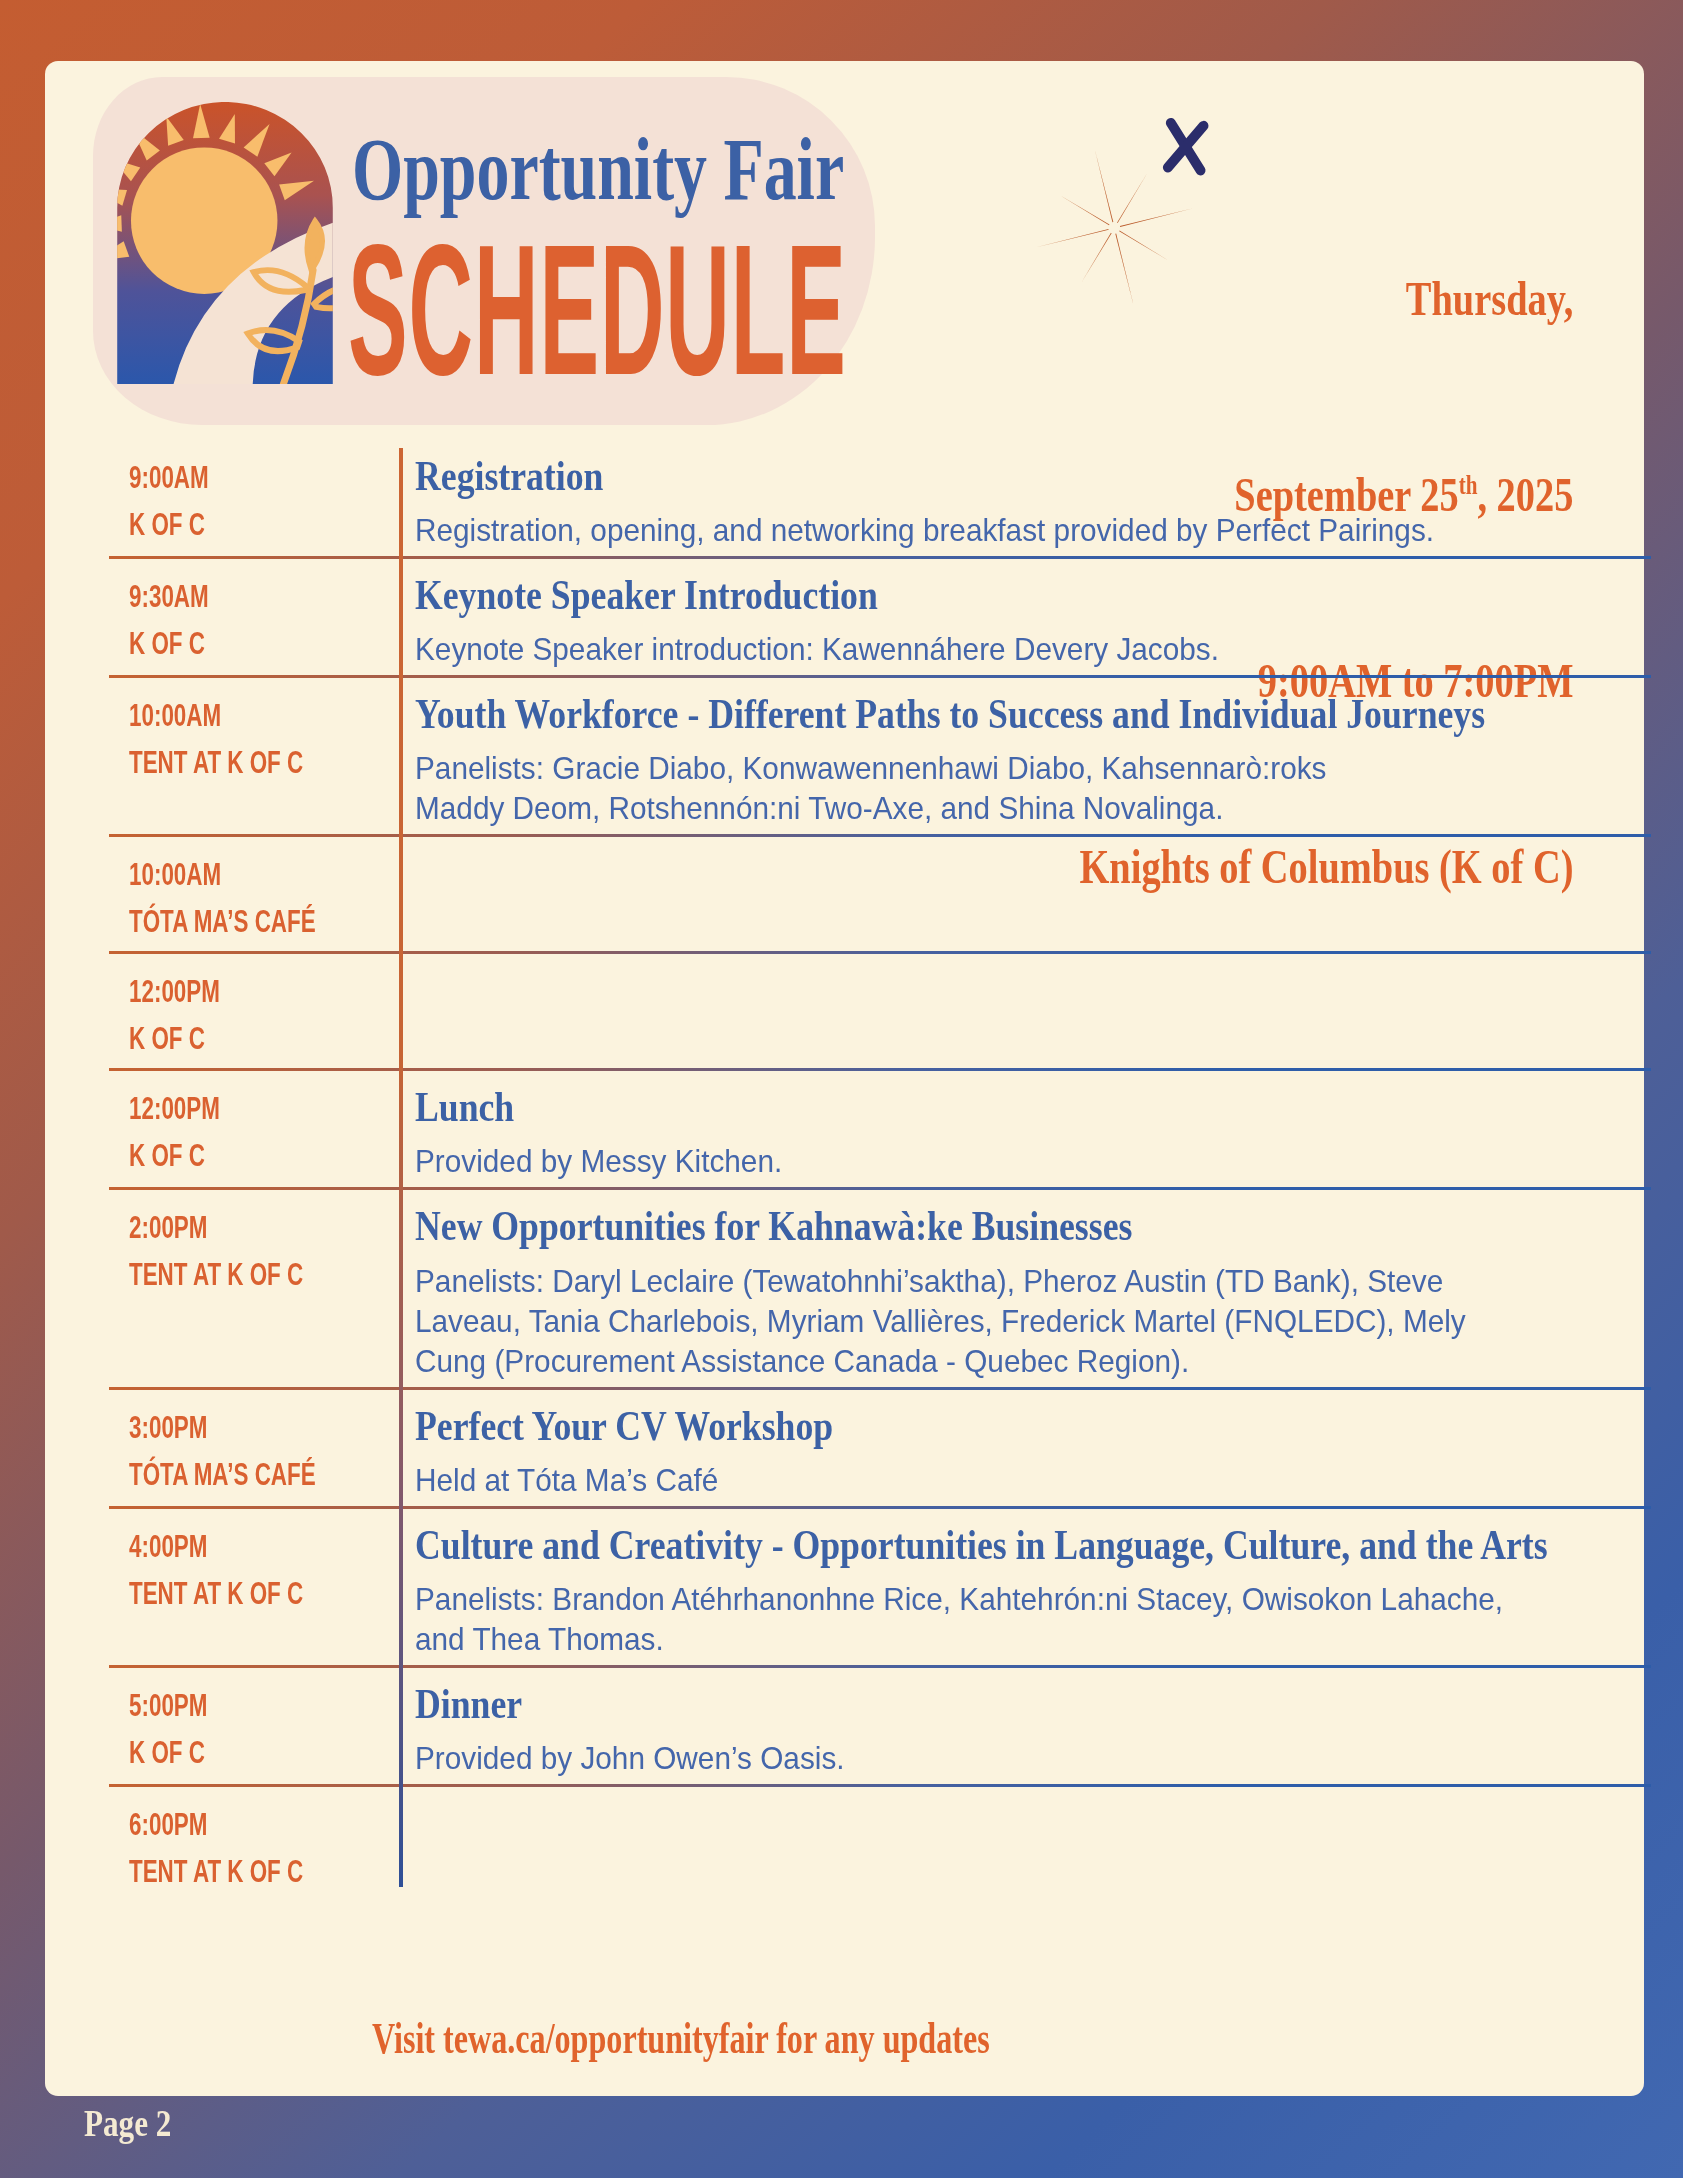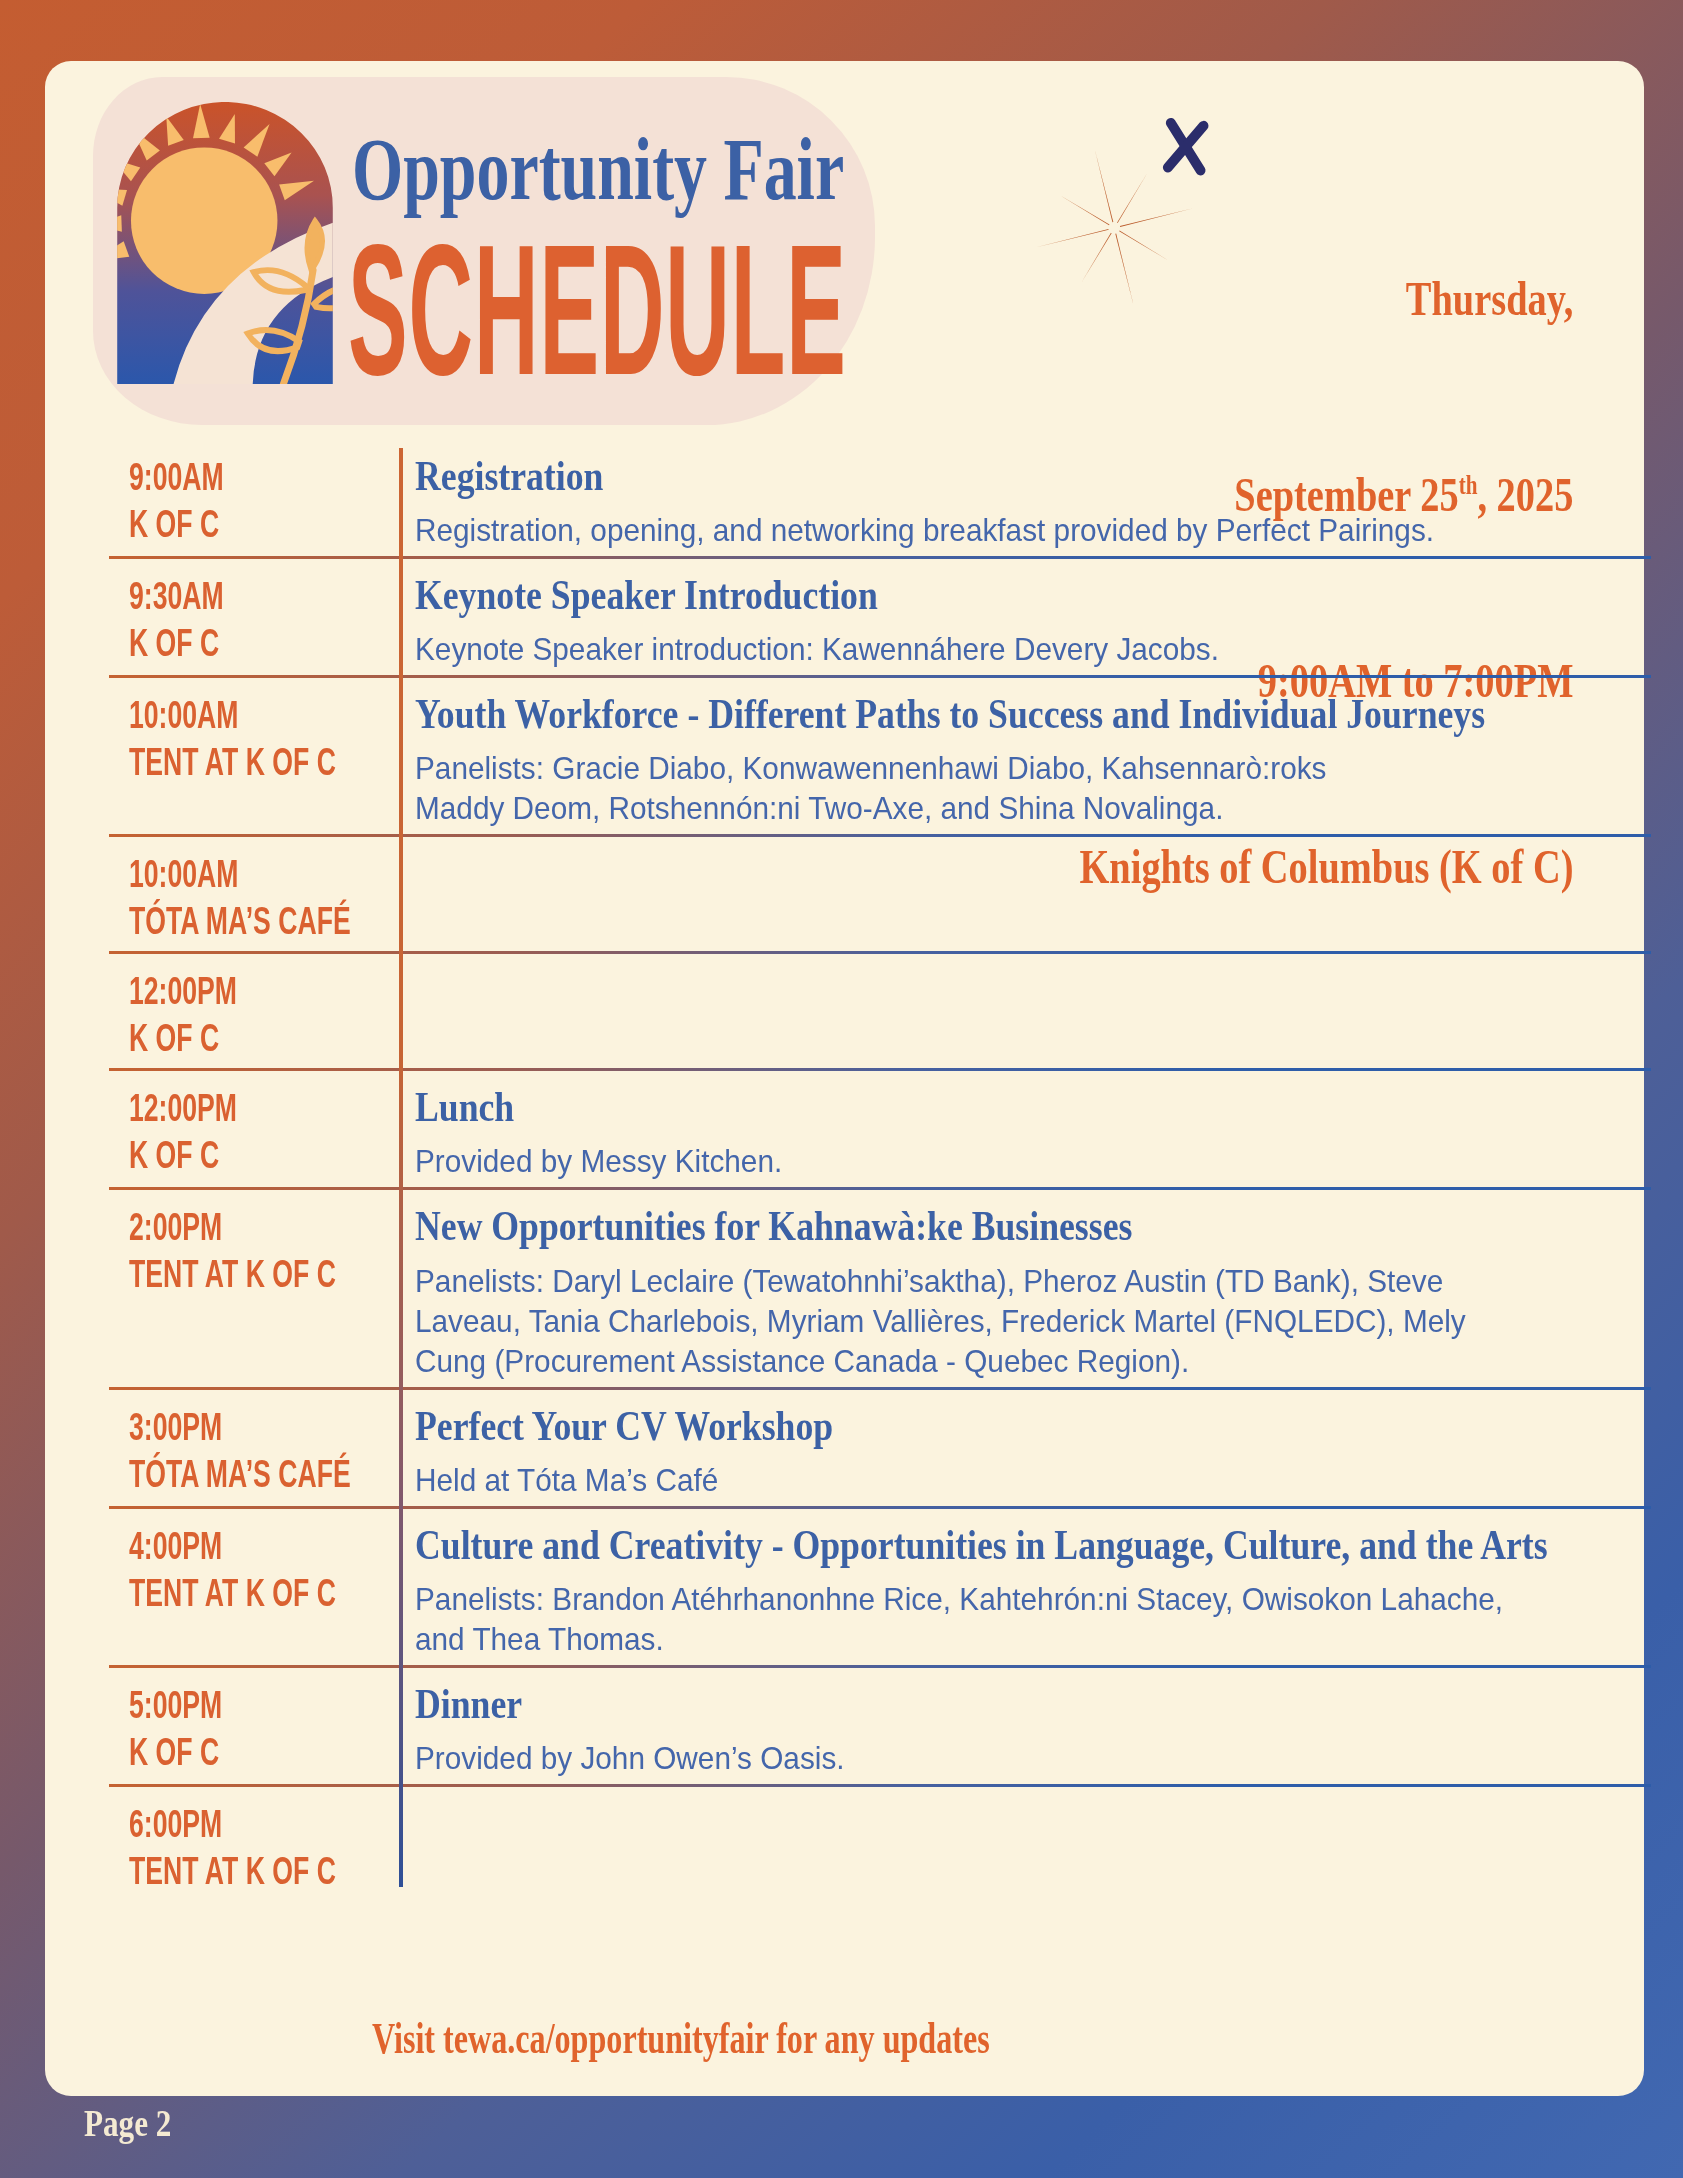--- a/index.html
+++ b/index.html
@@ -1,36 +1,36 @@
 <!DOCTYPE html>
 <html><head>
 <meta charset="utf-8">
 <style>
   html,body{margin:0;padding:0;background:#222;}
   .page{position:relative;width:1683px;height:2178px;overflow:hidden;
         background:linear-gradient(137deg,#c45d31 0%,#bd5c38 16%,#a05a4a 33%,#76596b 50%,#4e5f97 68%,#3a5fa8 84%,#4168b1 100%);
         font-family:"Liberation Sans",sans-serif;}
-  .card{position:absolute;left:45px;top:61px;width:1599px;height:2035px;background:#fbf3de;border-radius:26px;}
+  .card{position:absolute;left:45px;top:61px;width:1599px;height:2035px;background:#fbf3de;border-radius:13px;}
   .blob{position:absolute;left:48px;top:16px;width:782px;height:348px;background:#f4e1d6;
         border-radius:69px 149px 168px 109px / 79px 149px 188px 94px;}
   .logo{position:absolute;left:72px;top:33px;}
   .title{position:absolute;left:307px;top:57px;margin:0;font-family:"Liberation Serif",serif;font-weight:700;
          font-size:89px;color:#3c61a5;white-space:pre;transform:scaleX(.74);transform-origin:left top;}
   .subtitle{position:absolute;left:303px;top:156px;font-family:"Liberation Sans",sans-serif;font-weight:700;
          font-size:186px;line-height:1;letter-spacing:2px;color:#dd6130;white-space:pre;
          transform:scaleX(.48);transform-origin:left top;}
   .sparkles{position:absolute;left:990px;top:40px;}
   .event-info{position:absolute;right:71px;top:83px;text-align:right;font-family:"Liberation Serif",serif;
          font-weight:700;font-size:48px;line-height:62px;color:#e0632c;transform:scaleX(.80);transform-origin:right top;white-space:pre;}
   .event-info sup{font-size:.55em;}
   .schedule{position:absolute;left:64px;top:379px;width:1542px;}
   .vline{position:absolute;left:290px;top:8px;width:4px;height:calc(100% - 22px);
          background:linear-gradient(180deg,#cc6533 0%,#c76434 42%,#84596b 72%,#2e4f97 100%);}
   .row{display:grid;grid-template-columns:290px 4px 1fr;padding:8px 0 6px 0;}
-  .cell-time{padding-left:20px;color:#da6130;font-weight:700;font-size:38px;line-height:47px;padding-top:6px;}
+  .cell-time{padding-left:20px;color:#da6130;font-weight:700;font-size:32px;line-height:47px;padding-top:6px;}
   .cell-time span{display:block;white-space:pre;transform:scaleX(.70);transform-origin:left top;}
   .cell-main{padding-left:12px;}
   .etitle{font-family:"Liberation Serif",serif;font-weight:700;font-size:42px;line-height:1.36;color:#3c61a5;
           white-space:pre;transform:scaleX(.85);transform-origin:left top;}
   .edesc{font-size:32px;line-height:40px;color:#4466ab;margin-top:5px;white-space:pre;
          transform:scaleX(.93);transform-origin:left top;}
   .divider{height:3px;background:linear-gradient(90deg,#c56231 0%,#9a5c52 26%,#47609f 52%,#2e5da9 72%,#2e5da9 100%);}
   .footer{position:absolute;left:327px;top:1952px;font-family:"Liberation Serif",serif;font-weight:700;
           font-size:44px;color:#e0632c;white-space:pre;transform:scaleX(.73);transform-origin:left top;}
   .pagenum{position:absolute;left:84px;top:2101px;font-family:"Liberation Serif",serif;font-weight:700;

